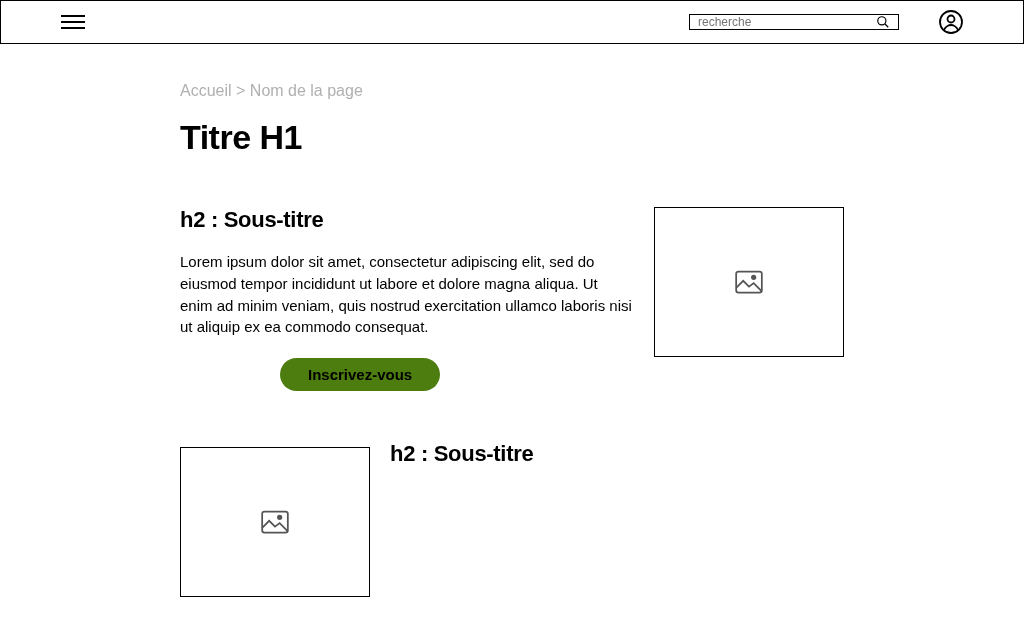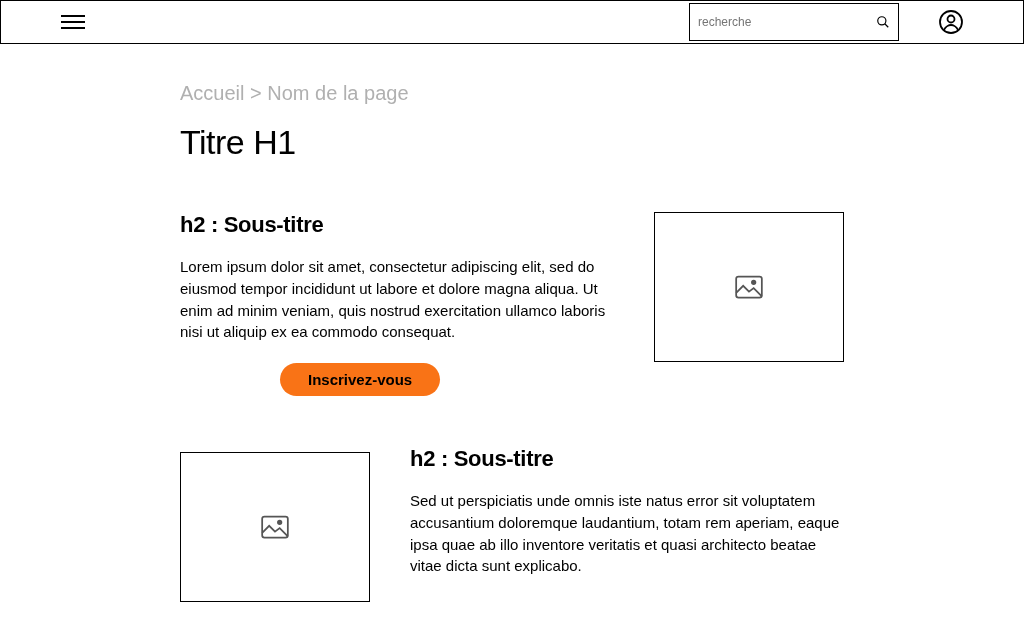--- a/index.html
+++ b/index.html
@@ -1,34 +1,34 @@
 <!DOCTYPE html>
 <html><head>
   <meta charset="utf-8">
   <style>
     * { margin: 0; padding: 0; box-sizing: border-box; }
     body { font-family: -apple-system, BlinkMacSystemFont, "Segoe UI", Arial, sans-serif; background: #fff; color: #000; width: 1024px; height: 640px; overflow: hidden; }
     .topbar { height: 44px; border: 1.5px solid #000; display: flex; align-items: center; justify-content: space-between; padding: 0 60px 0 60px; }
     .hamburger { display: flex; flex-direction: column; gap: 4px; cursor: pointer; }
     .hamburger span { display: block; width: 24px; height: 2px; background: #000; }
     .topbar-right { display: flex; align-items: center; gap: 40px; }
-    .search-box { display: flex; align-items: center; border: 1.5px solid #000; width: 210px; height: 38px; padding: 0 8px; }
+    .search-box { display: flex; align-items: center; border: 1.5px solid #000; width: 210px; height: 16px; padding: 0 8px; }
     .search-box input { flex: 1; border: none; outline: none; font-size: 12px; font-family: inherit; }
     .search-box .search-icon { width: 14px; height: 14px; }
     .avatar-icon { width: 24px; height: 24px; }
     .content { padding: 38px 180px 0 180px; }
-    .breadcrumb { color: #b0b0b0; font-size: 20px; margin-bottom: 18px; }
-    h1 { font-size: 34px; font-weight: 400; margin-bottom: 50px; letter-spacing: -0.5px; }
-    .section { display: flex; gap: 40px; margin-bottom: 50px; }
+    .breadcrumb { color: #b0b0b0; font-size: 16px; margin-bottom: 18px; }
+    h1 { font-size: 34px; font-weight: 700; margin-bottom: 50px; letter-spacing: -0.5px; }
+    .section { display: flex; gap: 20px; margin-bottom: 50px; }
     .section .text-col { flex: 1; }
     .section h2 { font-size: 22px; font-weight: 600; margin-bottom: 18px; letter-spacing: -0.3px; }
     .section p { font-size: 15px; line-height: 1.45; margin-bottom: 14px; }
     .img-placeholder { width: 190px; height: 150px; border: 1.5px solid #000; display: flex; align-items: center; justify-content: center; flex-shrink: 0; }
     .img-placeholder svg { width: 28px; height: 24px; }
-    .cta-button { display: inline-block; background: #f97316; color: #000; font-weight: 700; font-size: 15px; padding: 8px 28px; border-radius: 22px; border: none; cursor: pointer; margin-left: 100px; margin-top: 6px; }
+    .cta-button { display: inline-block; background: #4d7c0f; color: #000; font-weight: 700; font-size: 15px; padding: 8px 28px; border-radius: 22px; border: none; cursor: pointer; margin-left: 100px; margin-top: 6px; }
     .section-2 { align-items: flex-start; }
     .section-2 .img-placeholder { margin-top: 6px; }
   </style>
 </head>
 <body>
 
 <div class="topbar">
   <div class="hamburger">
     <span></span>
       <span></span>
@@ -77,16 +77,15 @@
   <div class="section section-2">
     <div class="img-placeholder">
       <svg viewBox="0 0 24 20" fill="none" stroke="#555" stroke-width="1.5">
         <rect x="1" y="1" width="22" height="18" rx="2"></rect>
         <circle cx="16" cy="6" r="1.5" fill="#555"></circle>
         <path d="M1 15l6-6 5 5 4-3 7 7"></path>
       </svg>
     </div>
     <div class="text-col">
       <h2>h2 : Sous-titre</h2>
-      <p>Sed ut perspiciatis unde omnis iste natus error sit voluptatem accusantium doloremque laudantium, totam rem aperiam, eaque ipsa quae ab illo inventore veritatis et quasi architecto beatae vitae dicta sunt explicabo.</p>
     </div>
   </div>
 </div>
 
 </body></html>

